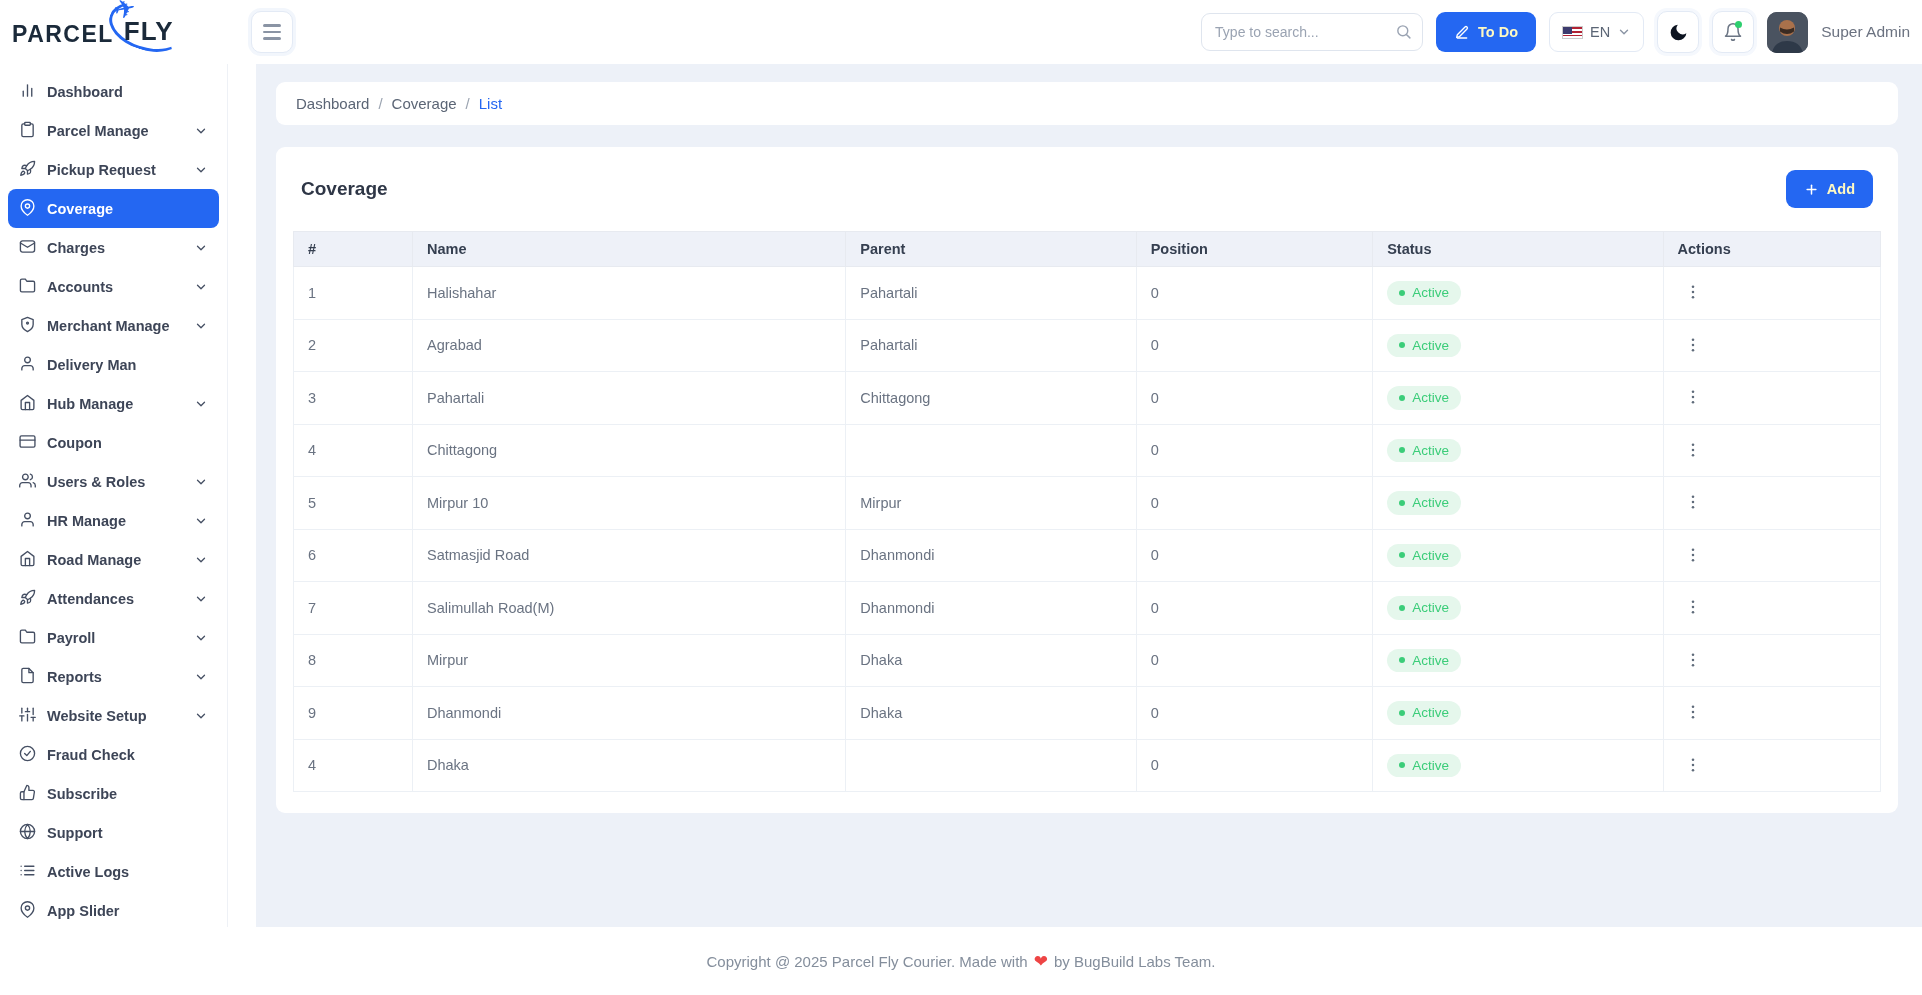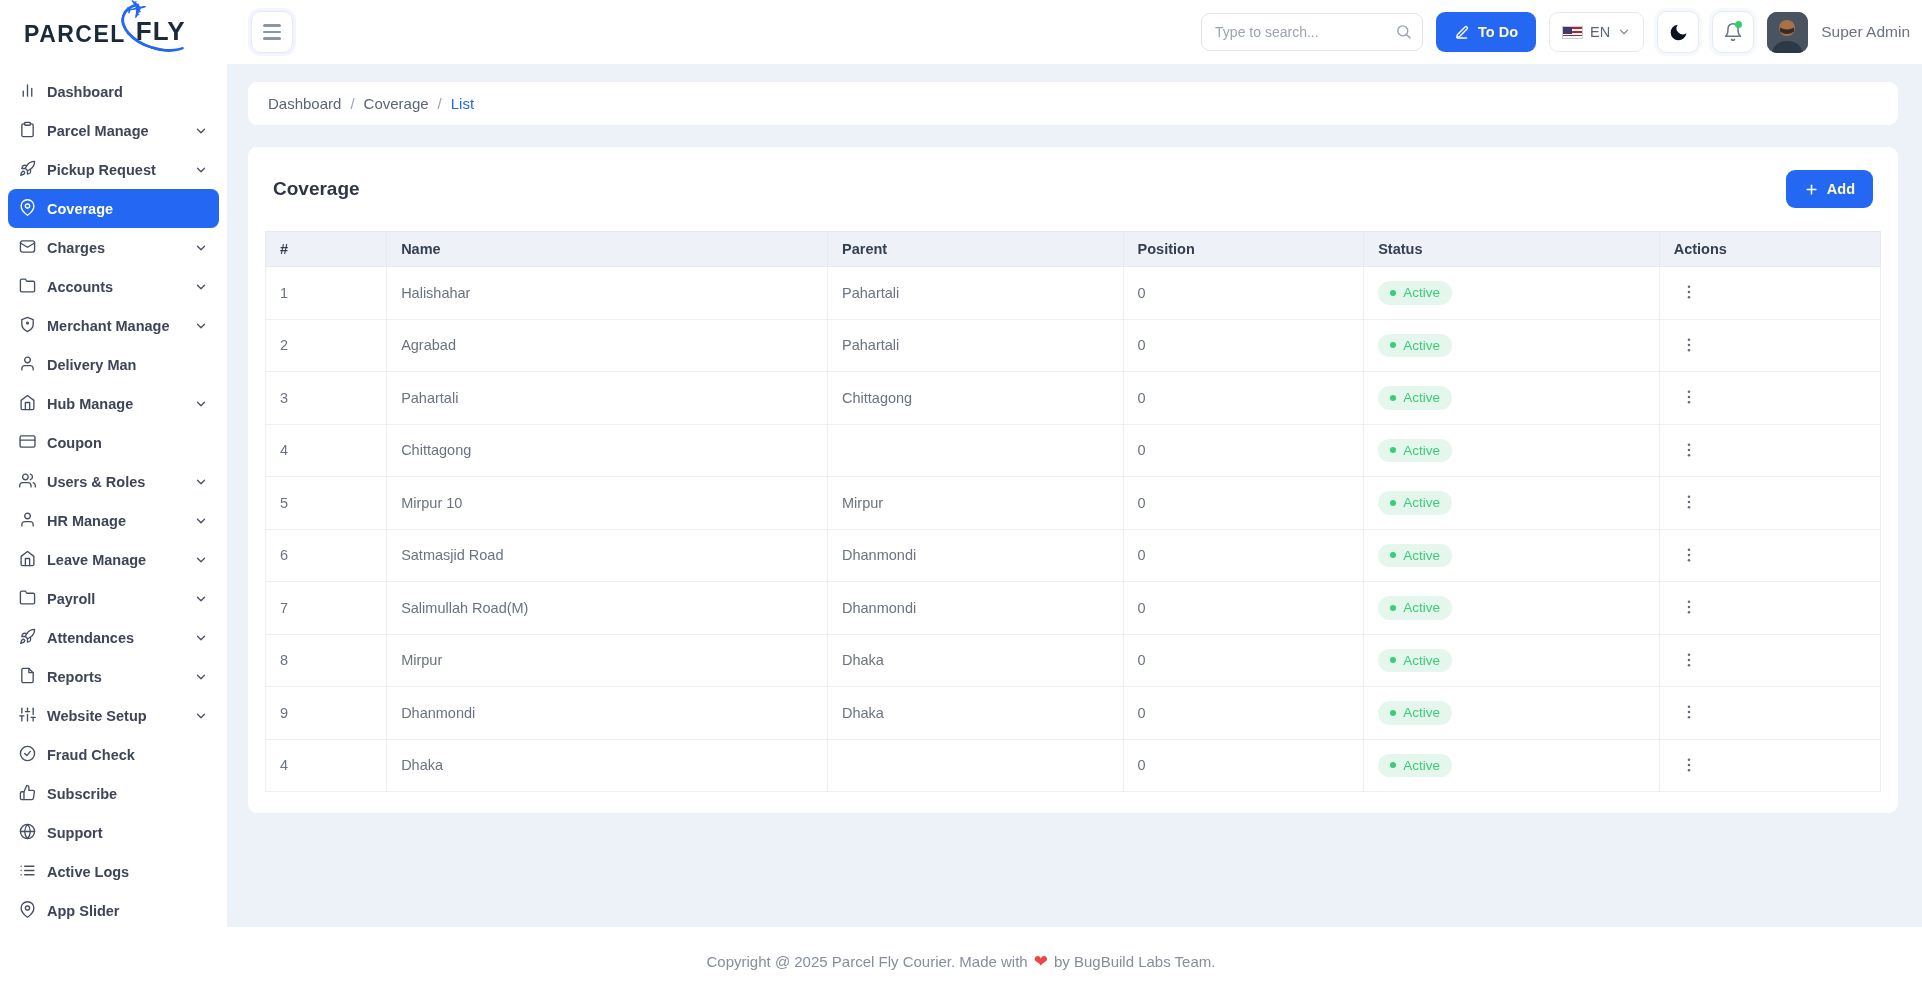--- a/index.html
+++ b/index.html
@@ -16,21 +16,21 @@
     --status-text:#3bcd79;
   }
   *{box-sizing:border-box;margin:0;padding:0;}
   html,body{width:1922px;height:995px;}
   body{
     font-family:"Liberation Sans","DejaVu Sans",sans-serif;
     background:#fff;color:var(--text-mid);overflow:hidden;position:relative;
   }
   
   .topbar{height:64px;background:#fff;display:flex;align-items:center;position:relative;z-index:5;}
-  .logo-wrap{width:228px;flex:none;display:flex;align-items:center;padding-left:24px;}
+  .logo-wrap{width:228px;flex:none;display:flex;align-items:center;padding-left:12px;}
   .logo{display:flex;align-items:flex-end;gap:2px;position:relative;}
   .logo-word1{font-size:23px;font-weight:800;letter-spacing:1.5px;color:#1b2a3a;line-height:1;}
   .logo-fly{position:relative;display:inline-block;padding:0 6px 2px 8px;}
   .logo-fly .plane{position:absolute;top:-22px;left:-2px;color:var(--primary);font-size:26px;transform:rotate(-12deg);line-height:1;}
   .logo-fly .fly-text{font-size:26px;font-weight:800;letter-spacing:1px;color:#1b2a3a;line-height:1;position:relative;z-index:1;}
   .logo-fly .swoosh{position:absolute;left:-8px;right:-4px;top:-14px;bottom:-4px;border:2px solid transparent;border-bottom:3px solid var(--primary);border-left:3px solid var(--primary);border-radius:50%;transform:rotate(18deg);}
   .hamburger{width:42px;height:42px;margin-left:23px;border:1px solid #e3eaf5;box-shadow:0 0 0 3px #f2f6fc;border-radius:10px;background:#fff;display:flex;flex-direction:column;align-items:center;justify-content:center;gap:4px;cursor:pointer;}
   .hamburger span{display:block;width:18px;height:2.5px;background:#8a94a4;border-radius:2px;}
   .top-right{margin-left:auto;display:flex;align-items:center;gap:13px;padding-right:12px;}
   .search-box{position:relative;width:222px;}
@@ -39,21 +39,21 @@
   .search-box .s-icon{position:absolute;right:11px;top:10px;color:#9aa3b2;}
   .btn-primary{display:inline-flex;align-items:center;gap:8px;background:var(--primary);color:#fef9c3;border:none;border-radius:9px;height:40px;padding:0 18px;font-size:14.5px;font-weight:600;font-family:inherit;cursor:pointer;}
   .lang-btn{display:inline-flex;align-items:center;gap:7px;height:40px;padding:0 12px;border:1px solid #e3eaf5;border-radius:9px;background:#fff;font-size:14.5px;color:#5b6575;font-family:inherit;cursor:pointer;}
   .flag{width:21px;height:13px;position:relative;background:repeating-linear-gradient(180deg,#b22234 0 1.9px,#fff 1.9px 3.8px);border:0.5px solid #ccc;flex:none;}
   .flag::after{content:"";position:absolute;left:0;top:0;width:9px;height:7px;background:#3c3b6e;}
   .icon-btn{width:42px;height:42px;border:1px solid #e3eaf5;box-shadow:0 0 0 3px #f5f8fd;border-radius:10px;background:#fff;display:flex;align-items:center;justify-content:center;position:relative;cursor:pointer;color:#5b6575;}
   .icon-btn .green-dot{position:absolute;top:9px;right:11px;width:7px;height:7px;border-radius:50%;background:#2ecf6f;}
   .avatar{width:41px;height:41px;border-radius:10px;background:#4a5360;overflow:hidden;position:relative;flex:none;cursor:pointer;}
   .user-name{font-size:15.5px;color:#6b7280;}
   
-  .shell{display:flex;height:863px;}
+  .shell{display:flex;height:863px;gap:28px;}
   aside{width:228px;flex:none;background:#fff;border-right:1px solid #eef1f6;padding-top:8px;overflow:hidden;}
   .side-item{display:flex;align-items:center;gap:11px;height:39px;margin:0 8px;padding:0 11px;border-radius:8px;color:var(--text-mid);font-size:14.5px;font-weight:600;cursor:pointer;white-space:nowrap;}
   .side-item svg{flex:none;color:#454f63;}
   .side-item .chev{margin-left:auto;color:#7d8694;}
   .side-item.active{background:var(--primary);color:#fff;}
   .side-item.active svg{color:#fff;}
   
   main{flex:1;background:var(--page-bg);padding:18px 24px 0 20px;overflow:hidden;}
   .crumb-card{background:var(--card-bg);border-radius:9px;padding:13px 20px;font-size:15px;color:#5b6575;display:flex;gap:9px;align-items:center;margin-bottom:22px;}
   .crumb-sep{color:#9aa3b0;}
@@ -286,46 +286,46 @@
       <svg width="14" height="14" viewBox="0 0 24 24" fill="none" stroke="currentColor" stroke-width="2.2" stroke-linecap="round" stroke-linejoin="round">
               <polyline points="6 9 12 15 18 9"></polyline>
             </svg>
     </span>
   </div>
         <div class="side-item">
     <span class="s-ico"><svg width="17" height="17" viewBox="0 0 24 24" fill="none" stroke="currentColor" stroke-width="1.9" stroke-linecap="round" stroke-linejoin="round">
               <path d="m3 9 9-7 9 7v11a2 2 0 0 1-2 2H5a2 2 0 0 1-2-2z"></path>
               <path d="M9 22V12h6v10"></path>
             </svg></span>
-    <span class="s-label">Leave Manage</span>
-    <span class="chev" style="line-height:0;">
-      <svg width="14" height="14" viewBox="0 0 24 24" fill="none" stroke="currentColor" stroke-width="2.2" stroke-linecap="round" stroke-linejoin="round">
-              <polyline points="6 9 12 15 18 9"></polyline>
-            </svg>
-    </span>
-  </div>
-        <div class="side-item">
-    <span class="s-ico"><svg width="17" height="17" viewBox="0 0 24 24" fill="none" stroke="currentColor" stroke-width="1.9" stroke-linecap="round" stroke-linejoin="round">
-              <path d="M22 19a2 2 0 0 1-2 2H4a2 2 0 0 1-2-2V5a2 2 0 0 1 2-2h5l2 3h9a2 2 0 0 1 2 2z"></path>
-            </svg></span>
-    <span class="s-label">Payroll</span>
+    <span class="s-label">Road Manage</span>
     <span class="chev" style="line-height:0;">
       <svg width="14" height="14" viewBox="0 0 24 24" fill="none" stroke="currentColor" stroke-width="2.2" stroke-linecap="round" stroke-linejoin="round">
               <polyline points="6 9 12 15 18 9"></polyline>
             </svg>
     </span>
   </div>
         <div class="side-item">
     <span class="s-ico"><svg width="17" height="17" viewBox="0 0 24 24" fill="none" stroke="currentColor" stroke-width="1.9" stroke-linecap="round" stroke-linejoin="round">
               <path d="M4.5 16.5c-1.5 1.3-2 5-2 5s3.7-.5 5-2c.7-.8.7-2.1-.1-2.9s-2.1-.9-2.9-.1z"></path>
               <path d="m12 15-3-3a22 22 0 0 1 2-4 12.9 12.9 0 0 1 11-6c0 2.7-.8 7.5-6 11a22 22 0 0 1-4 2z"></path>
               <path d="M9 12H4s.5-3 2-4c1.6-1.1 5 0 5 0"></path>
               <path d="M12 15v5s3-.5 4-2c1.1-1.6 0-5 0-5"></path>
             </svg></span>
     <span class="s-label">Attendances</span>
+    <span class="chev" style="line-height:0;">
+      <svg width="14" height="14" viewBox="0 0 24 24" fill="none" stroke="currentColor" stroke-width="2.2" stroke-linecap="round" stroke-linejoin="round">
+              <polyline points="6 9 12 15 18 9"></polyline>
+            </svg>
+    </span>
+  </div>
+        <div class="side-item">
+    <span class="s-ico"><svg width="17" height="17" viewBox="0 0 24 24" fill="none" stroke="currentColor" stroke-width="1.9" stroke-linecap="round" stroke-linejoin="round">
+              <path d="M22 19a2 2 0 0 1-2 2H4a2 2 0 0 1-2-2V5a2 2 0 0 1 2-2h5l2 3h9a2 2 0 0 1 2 2z"></path>
+            </svg></span>
+    <span class="s-label">Payroll</span>
     <span class="chev" style="line-height:0;">
       <svg width="14" height="14" viewBox="0 0 24 24" fill="none" stroke="currentColor" stroke-width="2.2" stroke-linecap="round" stroke-linejoin="round">
               <polyline points="6 9 12 15 18 9"></polyline>
             </svg>
     </span>
   </div>
         <div class="side-item">
     <span class="s-ico"><svg width="17" height="17" viewBox="0 0 24 24" fill="none" stroke="currentColor" stroke-width="1.9" stroke-linecap="round" stroke-linejoin="round">
               <path d="M14 2H6a2 2 0 0 0-2 2v16a2 2 0 0 0 2 2h12a2 2 0 0 0 2-2V8z"></path>
               <path d="M14 2v6h6"></path>

